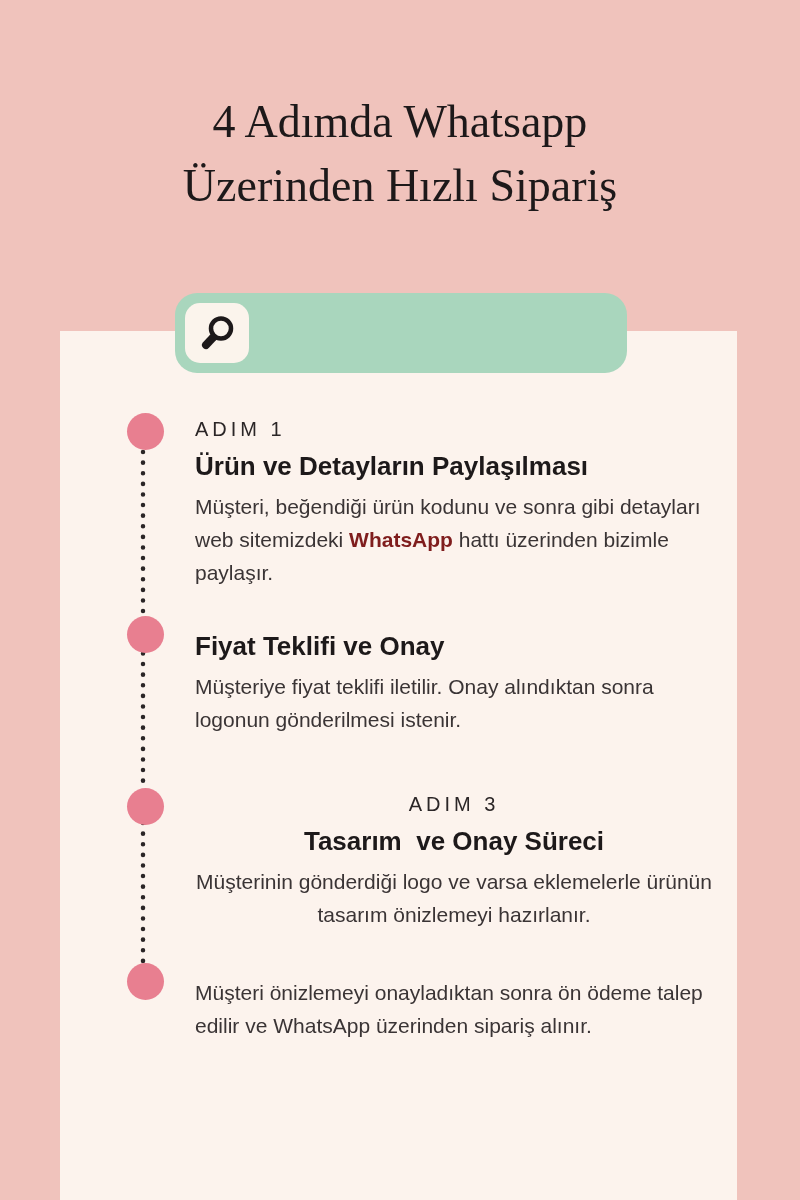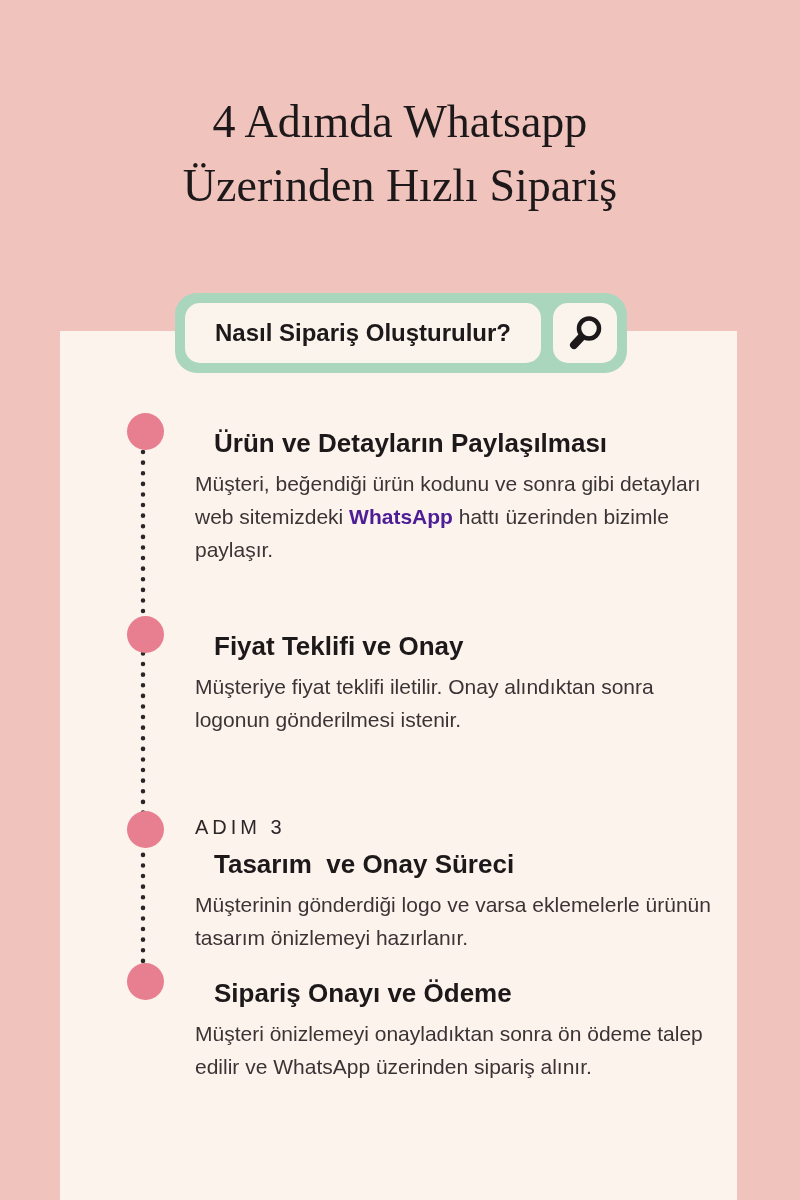--- a/index.html
+++ b/index.html
@@ -60,84 +60,82 @@
   .dot{
     position:absolute;left:-68px;top:-5px;
     width:37px;height:37px;border-radius:50%;
     background:var(--dot-pink);
   }
   .step{
     position:absolute;left:195px;width:518px;
   }
   .step-1{top:418px;}
   .step-2{top:621px;}
-  .step-3{top:816px;}
+  .step-3{top:793px;text-align:center;}
   .step-4{top:968px;}
   .step-label{
     font-size:20px;letter-spacing:4px;
     color:#2b2627;
   }
   .step-title{
     margin-top:10px;
     font-size:26px;font-weight:bold;
     color:var(--heading-text);
     white-space:pre-wrap;
-    margin-left:19px;
   }
   .step-body{
     margin-top:8px;
     font-size:21px;line-height:33px;
     color:var(--body-text);
   }
-  .step-body .bold{font-weight:bold;color:#4c1d95;}
+  .step-body .bold{font-weight:bold;color:#7f1d1d;}
 </style>
 </head>
 <body>
 
 <div class="title">
   <div>4 Adımda Whatsapp</div>
   <div>Üzerinden Hızlı Sipariş</div>
 </div>
 
 <div class="card"></div>
 
 <div class="searchbar">
-  <div class="search-field">Nasıl Sipariş Oluşturulur?</div>
   <button class="search-btn">
     <span style="display:flex;">
       <svg width="40" height="40" viewBox="0 0 40 40" fill="none" xmlns="http://www.w3.org/2000/svg">
         <circle cx="24" cy="15.5" r="10" stroke="#1d191a" stroke-width="4.5" fill="none"></circle>
         <line x1="16" y1="24.5" x2="9" y2="32" stroke="#1d191a" stroke-width="8" stroke-linecap="round"></line>
       </svg>
     </span>
   </button>
 </div>
 
 <div class="timeline-line">
   <svg width="8" height="530" xmlns="http://www.w3.org/2000/svg">
     <line x1="4" y1="4" x2="4" y2="526" stroke="#2a2526" stroke-width="4.5" stroke-linecap="round" stroke-dasharray="0.1 10.5"></line>
   </svg>
 </div>
 
 <div class="step step-1">
   <span class="dot"></span>
+  <div class="step-label">ADIM 1</div>
   <div class="step-title">Ürün ve Detayların Paylaşılması</div>
   <div class="step-body"><span>Müşteri, beğendiği ürün kodunu ve sonra gibi detayları web sitemizdeki </span><span class="bold">WhatsApp</span><span> hattı üzerinden bizimle paylaşır.</span></div>
 </div>
 
 <div class="step step-2">
   <span class="dot"></span>
   <div class="step-title">Fiyat Teklifi ve Onay</div>
   <div class="step-body"><span>Müşteriye fiyat teklifi iletilir. Onay alındıktan sonra logonun gönderilmesi istenir.</span></div>
 </div>
 
 <div class="step step-3">
   <span class="dot"></span>
   <div class="step-label">ADIM 3</div>
   <div class="step-title">Tasarım  ve Onay Süreci</div>
   <div class="step-body"><span>Müşterinin gönderdiği logo ve varsa eklemelerle ürünün tasarım önizlemeyi hazırlanır.</span></div>
 </div>
 
 <div class="step step-4">
   <span class="dot"></span>
-  <div class="step-title">Sipariş Onayı ve Ödeme</div>
   <div class="step-body"><span>Müşteri önizlemeyi onayladıktan sonra ön ödeme talep edilir ve WhatsApp üzerinden sipariş alınır.</span></div>
 </div>
 
 </body></html>

